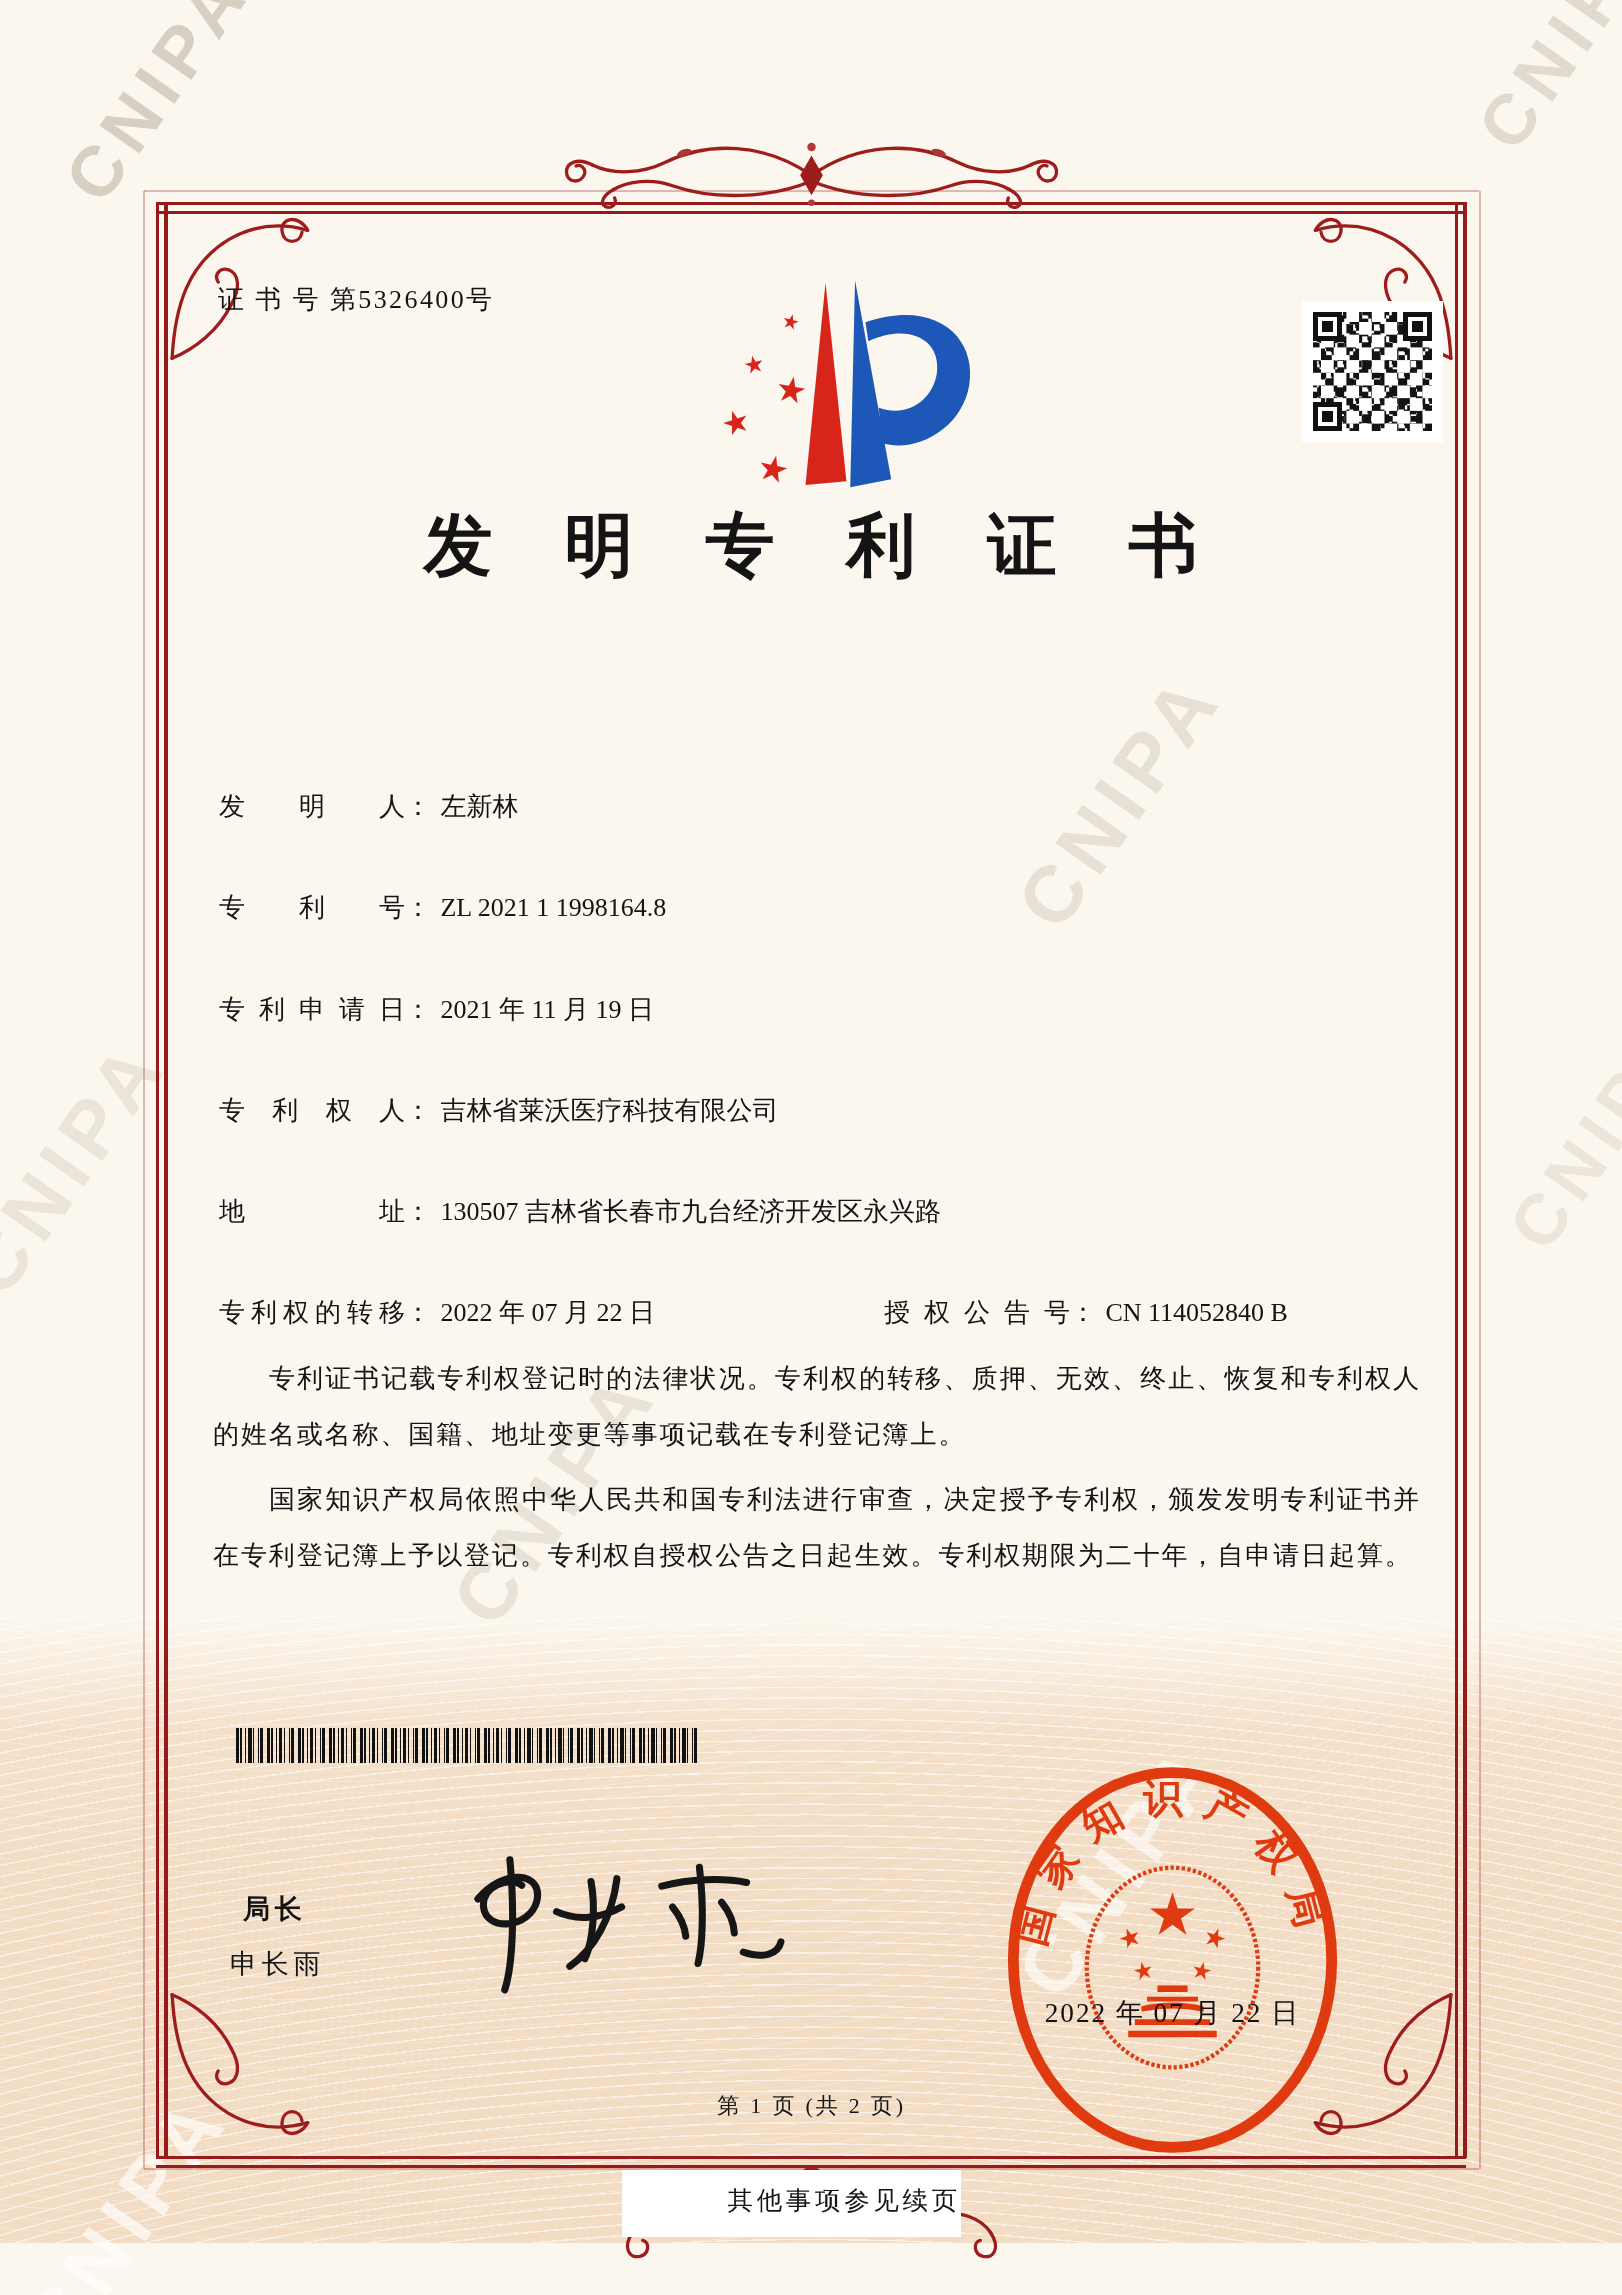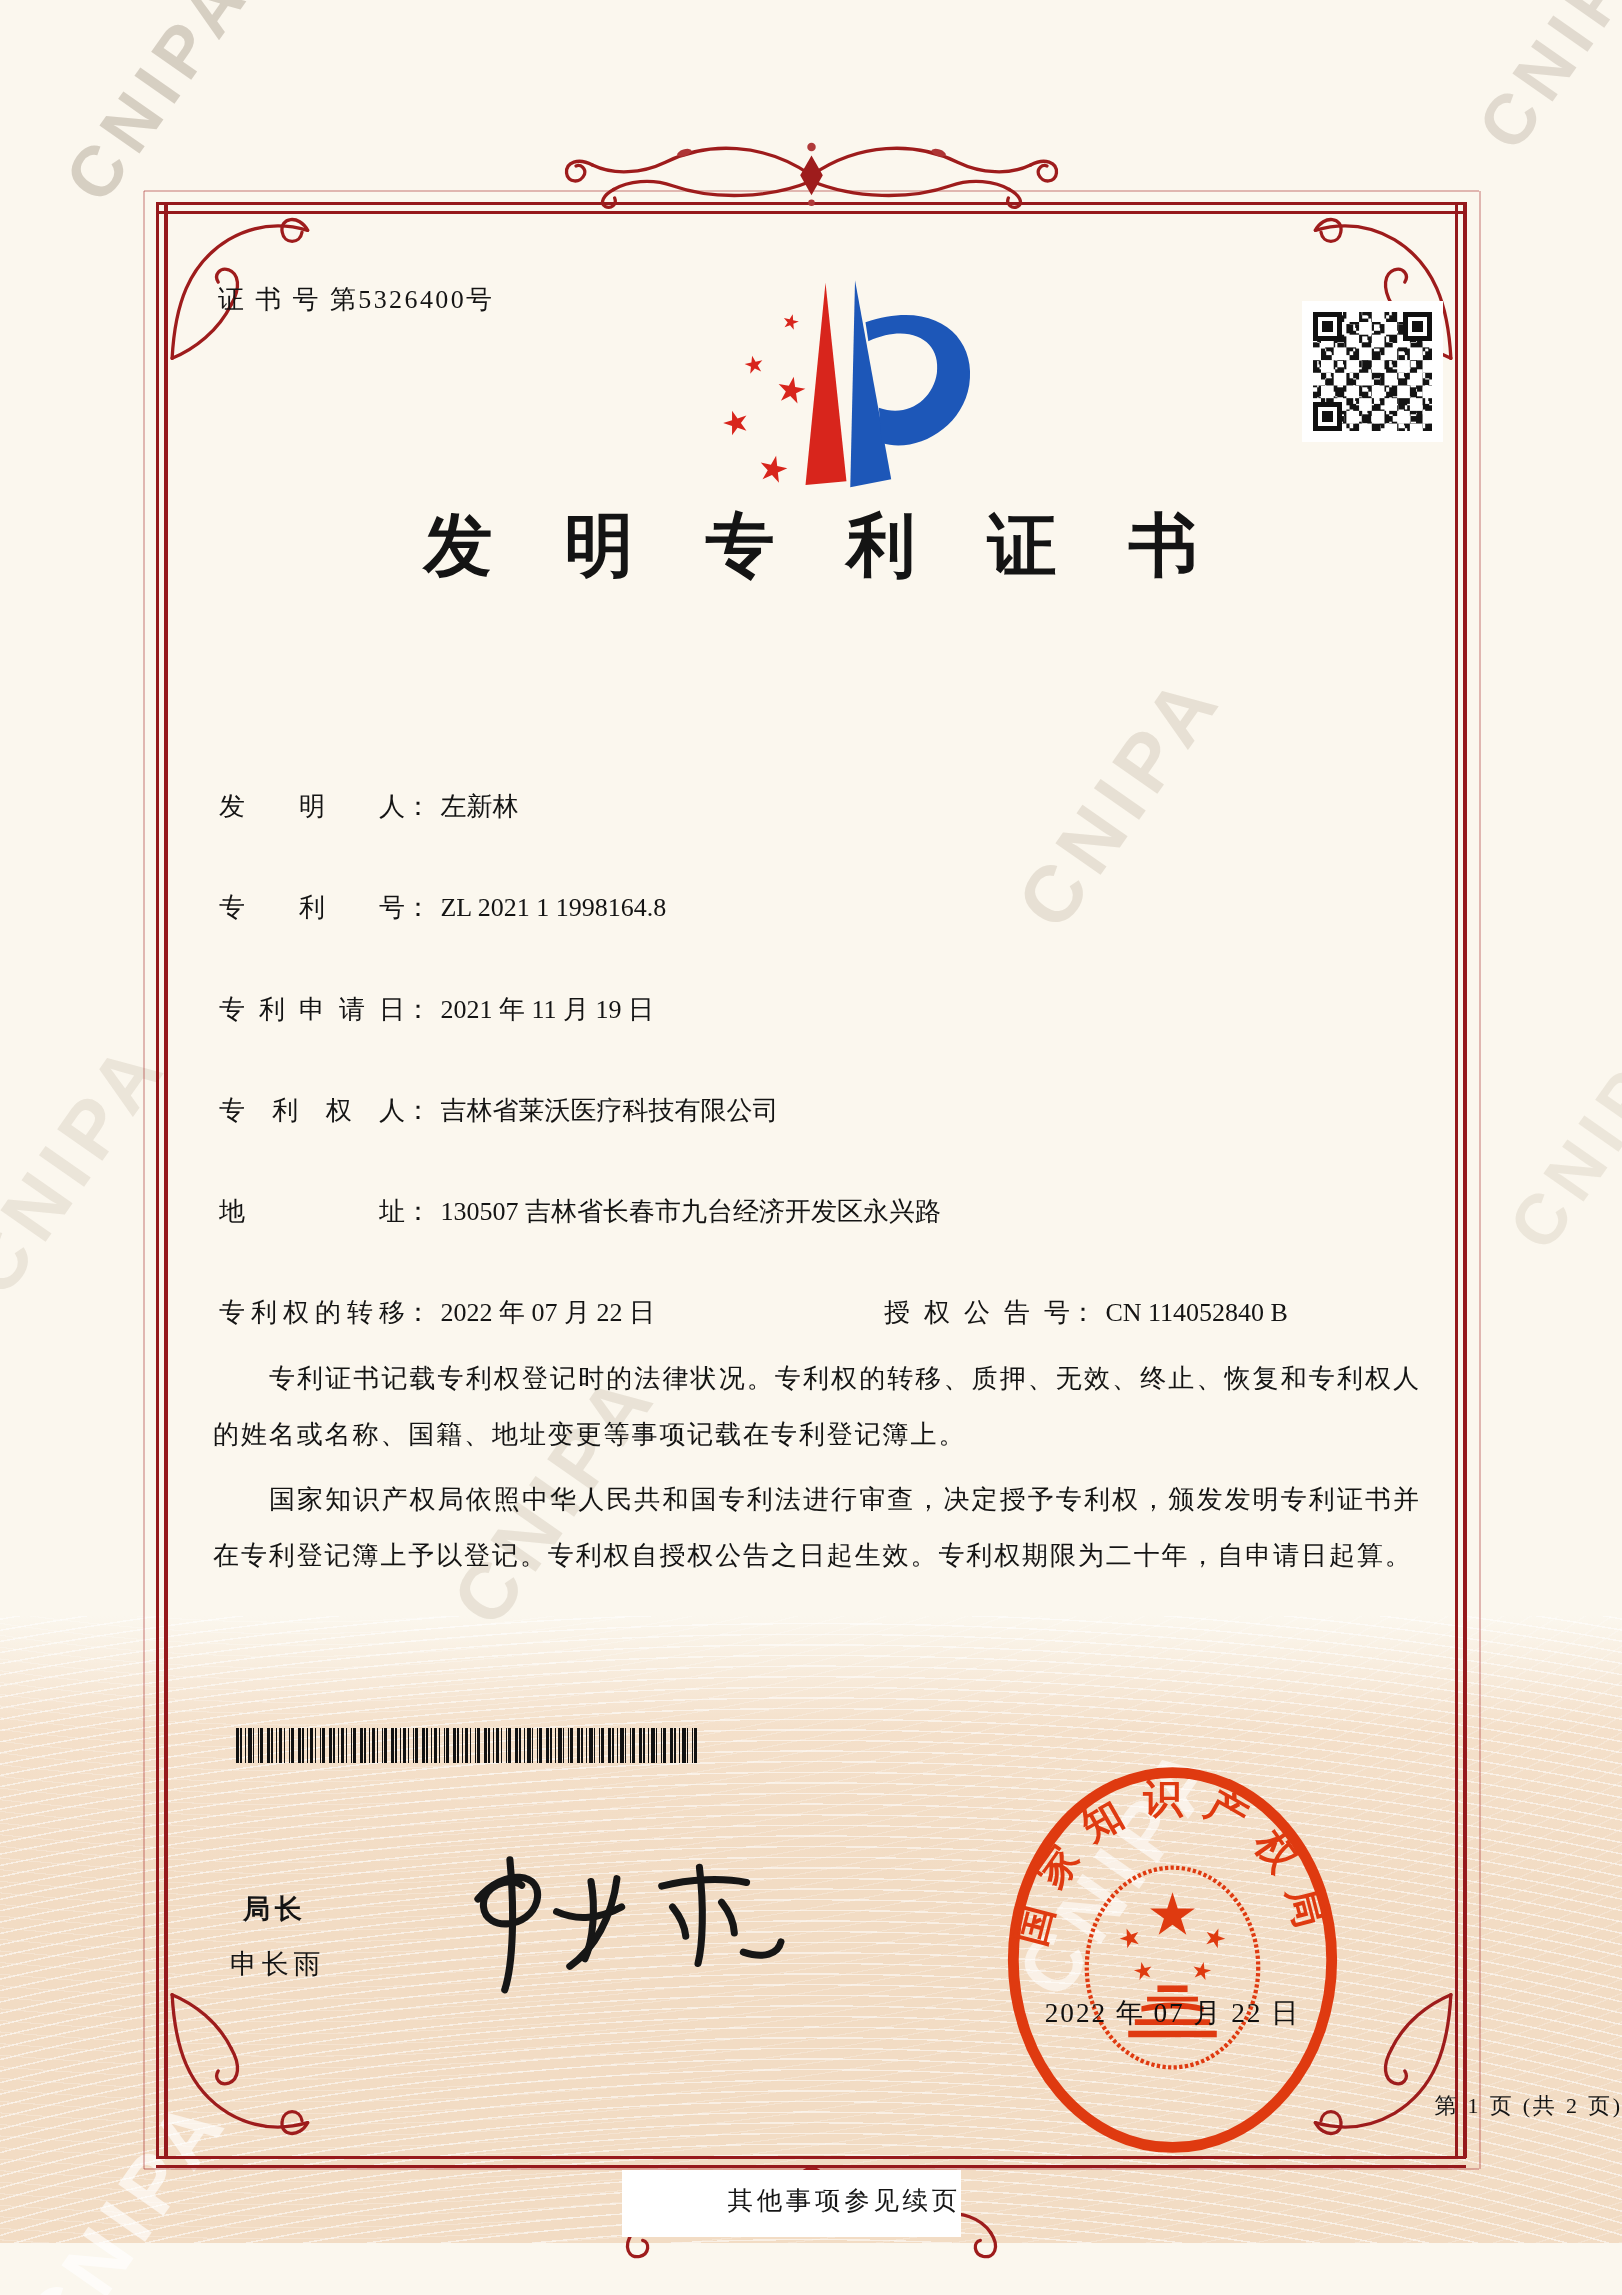--- a/index.html
+++ b/index.html
@@ -48,21 +48,21 @@
       #111 12.2px 15.5px,transparent 15.5px 17.4px,
       #111 17.4px 18.4px,transparent 18.4px 21.7px,
       #111 21.7px 23px,transparent 23px 24px,
       #111 24px 27px,transparent 27px 31px);}
 
   .director-label{position:absolute;left:243px;top:1891px;font-size:27px;letter-spacing:4.7px;z-index:3;font-weight:600;}
   .director-name{position:absolute;left:230px;top:1946px;font-size:27px;letter-spacing:4.7px;z-index:3;font-weight:400;}
   .signature{position:absolute;left:433px;top:1840px;z-index:3;}
   .seal{position:absolute;left:1002px;top:1765px;z-index:4;}
 
-  .page-info{position:absolute;left:0;top:2091px;width:100%;text-align:right;font-size:22px;z-index:3;letter-spacing:2.8px;}
+  .page-info{position:absolute;left:0;top:2091px;width:100%;text-align:center;font-size:22px;z-index:3;letter-spacing:2.8px;}
   .note-band{position:absolute;left:622px;top:2170px;width:339px;height:67px;background:#ffffff;z-index:3;}
   .note-text{position:absolute;left:622px;top:2170px;width:339px;height:67px;line-height:61px;text-align:right;
              font-size:25.4px;letter-spacing:3.8px;z-index:4;}
 
   
   .qr{position:absolute;left:1302px;top:301px;width:141px;height:141px;background:#fff;z-index:3;}
   .qr-inner{position:absolute;left:11.3px;top:11.3px;width:119px;height:119px;
     background-image:
       repeating-conic-gradient(#fff 0 25%,transparent 0 50%),
       repeating-conic-gradient(#131313 0 25%,transparent 0 50%),

